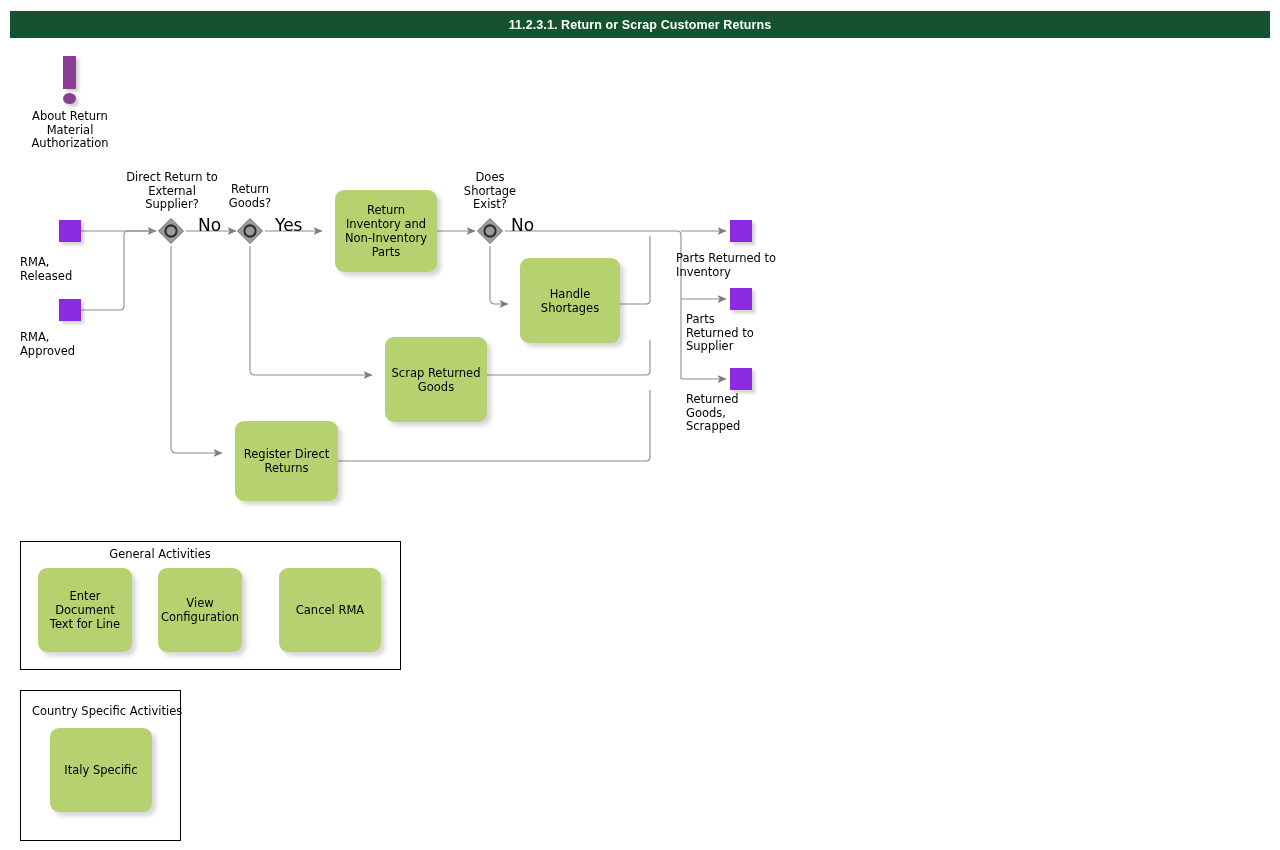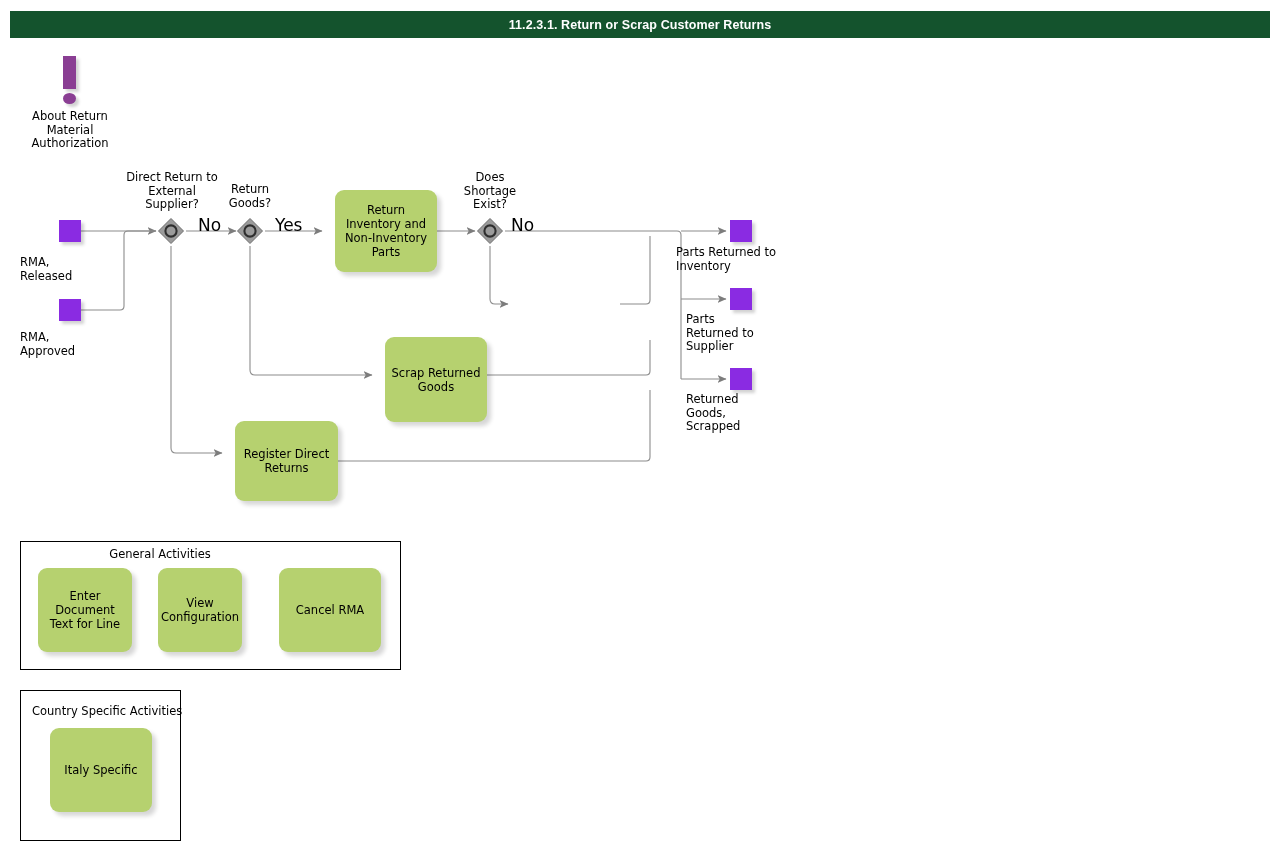--- a/index.html
+++ b/index.html
@@ -196,21 +196,21 @@
 
   <div class="event" style="left:59px; top:220px;"></div>
   <div class="event-label" style="left:20px; top:256px; width:100px;">RMA,
 Released</div>
 
   <div class="event" style="left:59px; top:299px;"></div>
   <div class="event-label" style="left:20px; top:331px; width:100px;">RMA,
 Approved</div>
 
   <div class="event" style="left:730px; top:220px;"></div>
-  <div class="event-label" style="left:676px; top:246px; width:136px;">Parts Returned to
+  <div class="event-label" style="left:676px; top:252px; width:136px;">Parts Returned to
 Inventory</div>
 
   <div class="event" style="left:730px; top:288px;"></div>
   <div class="event-label" style="left:686px; top:313px; width:108px;">Parts
 Returned to
 Supplier</div>
 
   <div class="event" style="left:730px; top:368px;"></div>
   <div class="event-label" style="left:686px; top:393px; width:108px;">Returned
 Goods,
@@ -247,20 +247,22 @@
 
   <div class="flow-label" style="left:198px; top:215px;">No</div>
   <div class="flow-label" style="left:275px; top:215px;">Yes</div>
   <div class="flow-label" style="left:511px; top:215px;">No</div>
 
   <div class="task" style="left:335px; top:190px; width:102px; height:82px;">Return
 Inventory and
 Non-Inventory
 Parts</div>
 
+  <div class="task" style="left:520px; top:258px; width:100px; height:85px;">Handle
+Shortages</div>
 
   <div class="task" style="left:385px; top:337px; width:102px; height:85px;">Scrap Returned
 Goods</div>
 
   <div class="task" style="left:235px; top:421px; width:103px; height:80px;">Register Direct
 Returns</div>
 
   <div class="group-box" style="left:20px; top:541px; width:381px; height:129px;"></div>
   <div class="group-title" style="left:3px; top:547px; width:314px; text-align:center;">General Activities</div>
 

